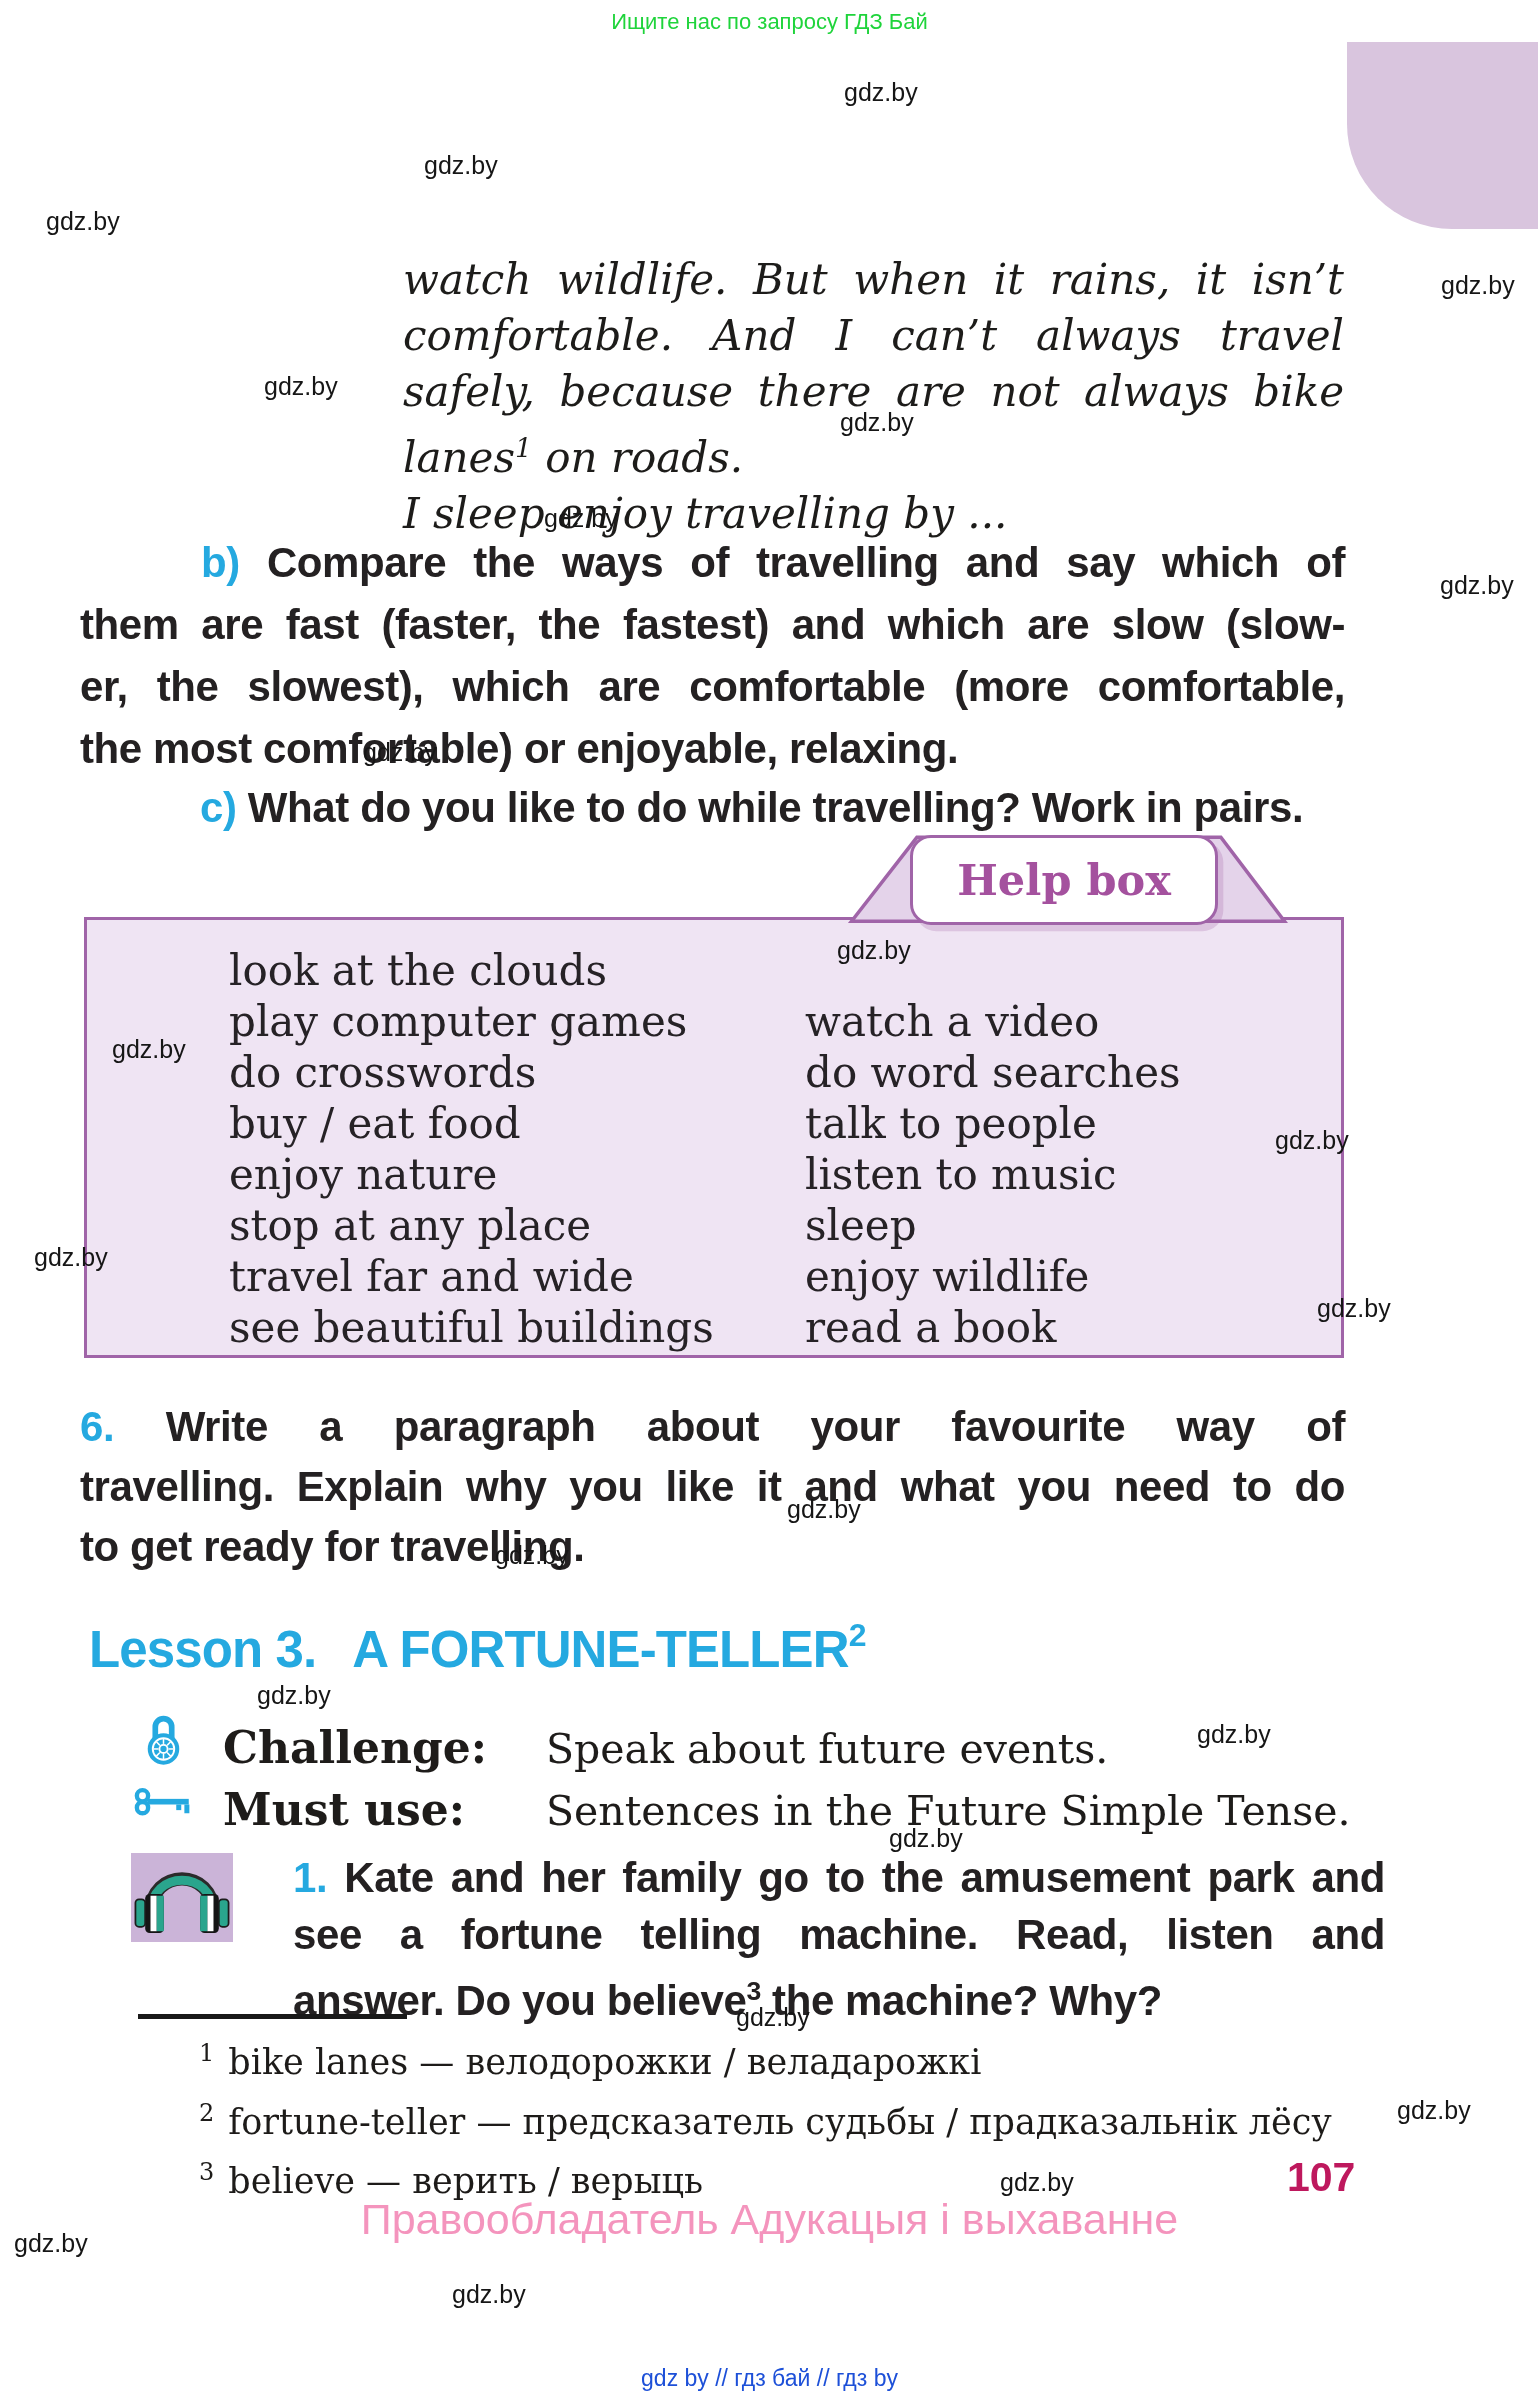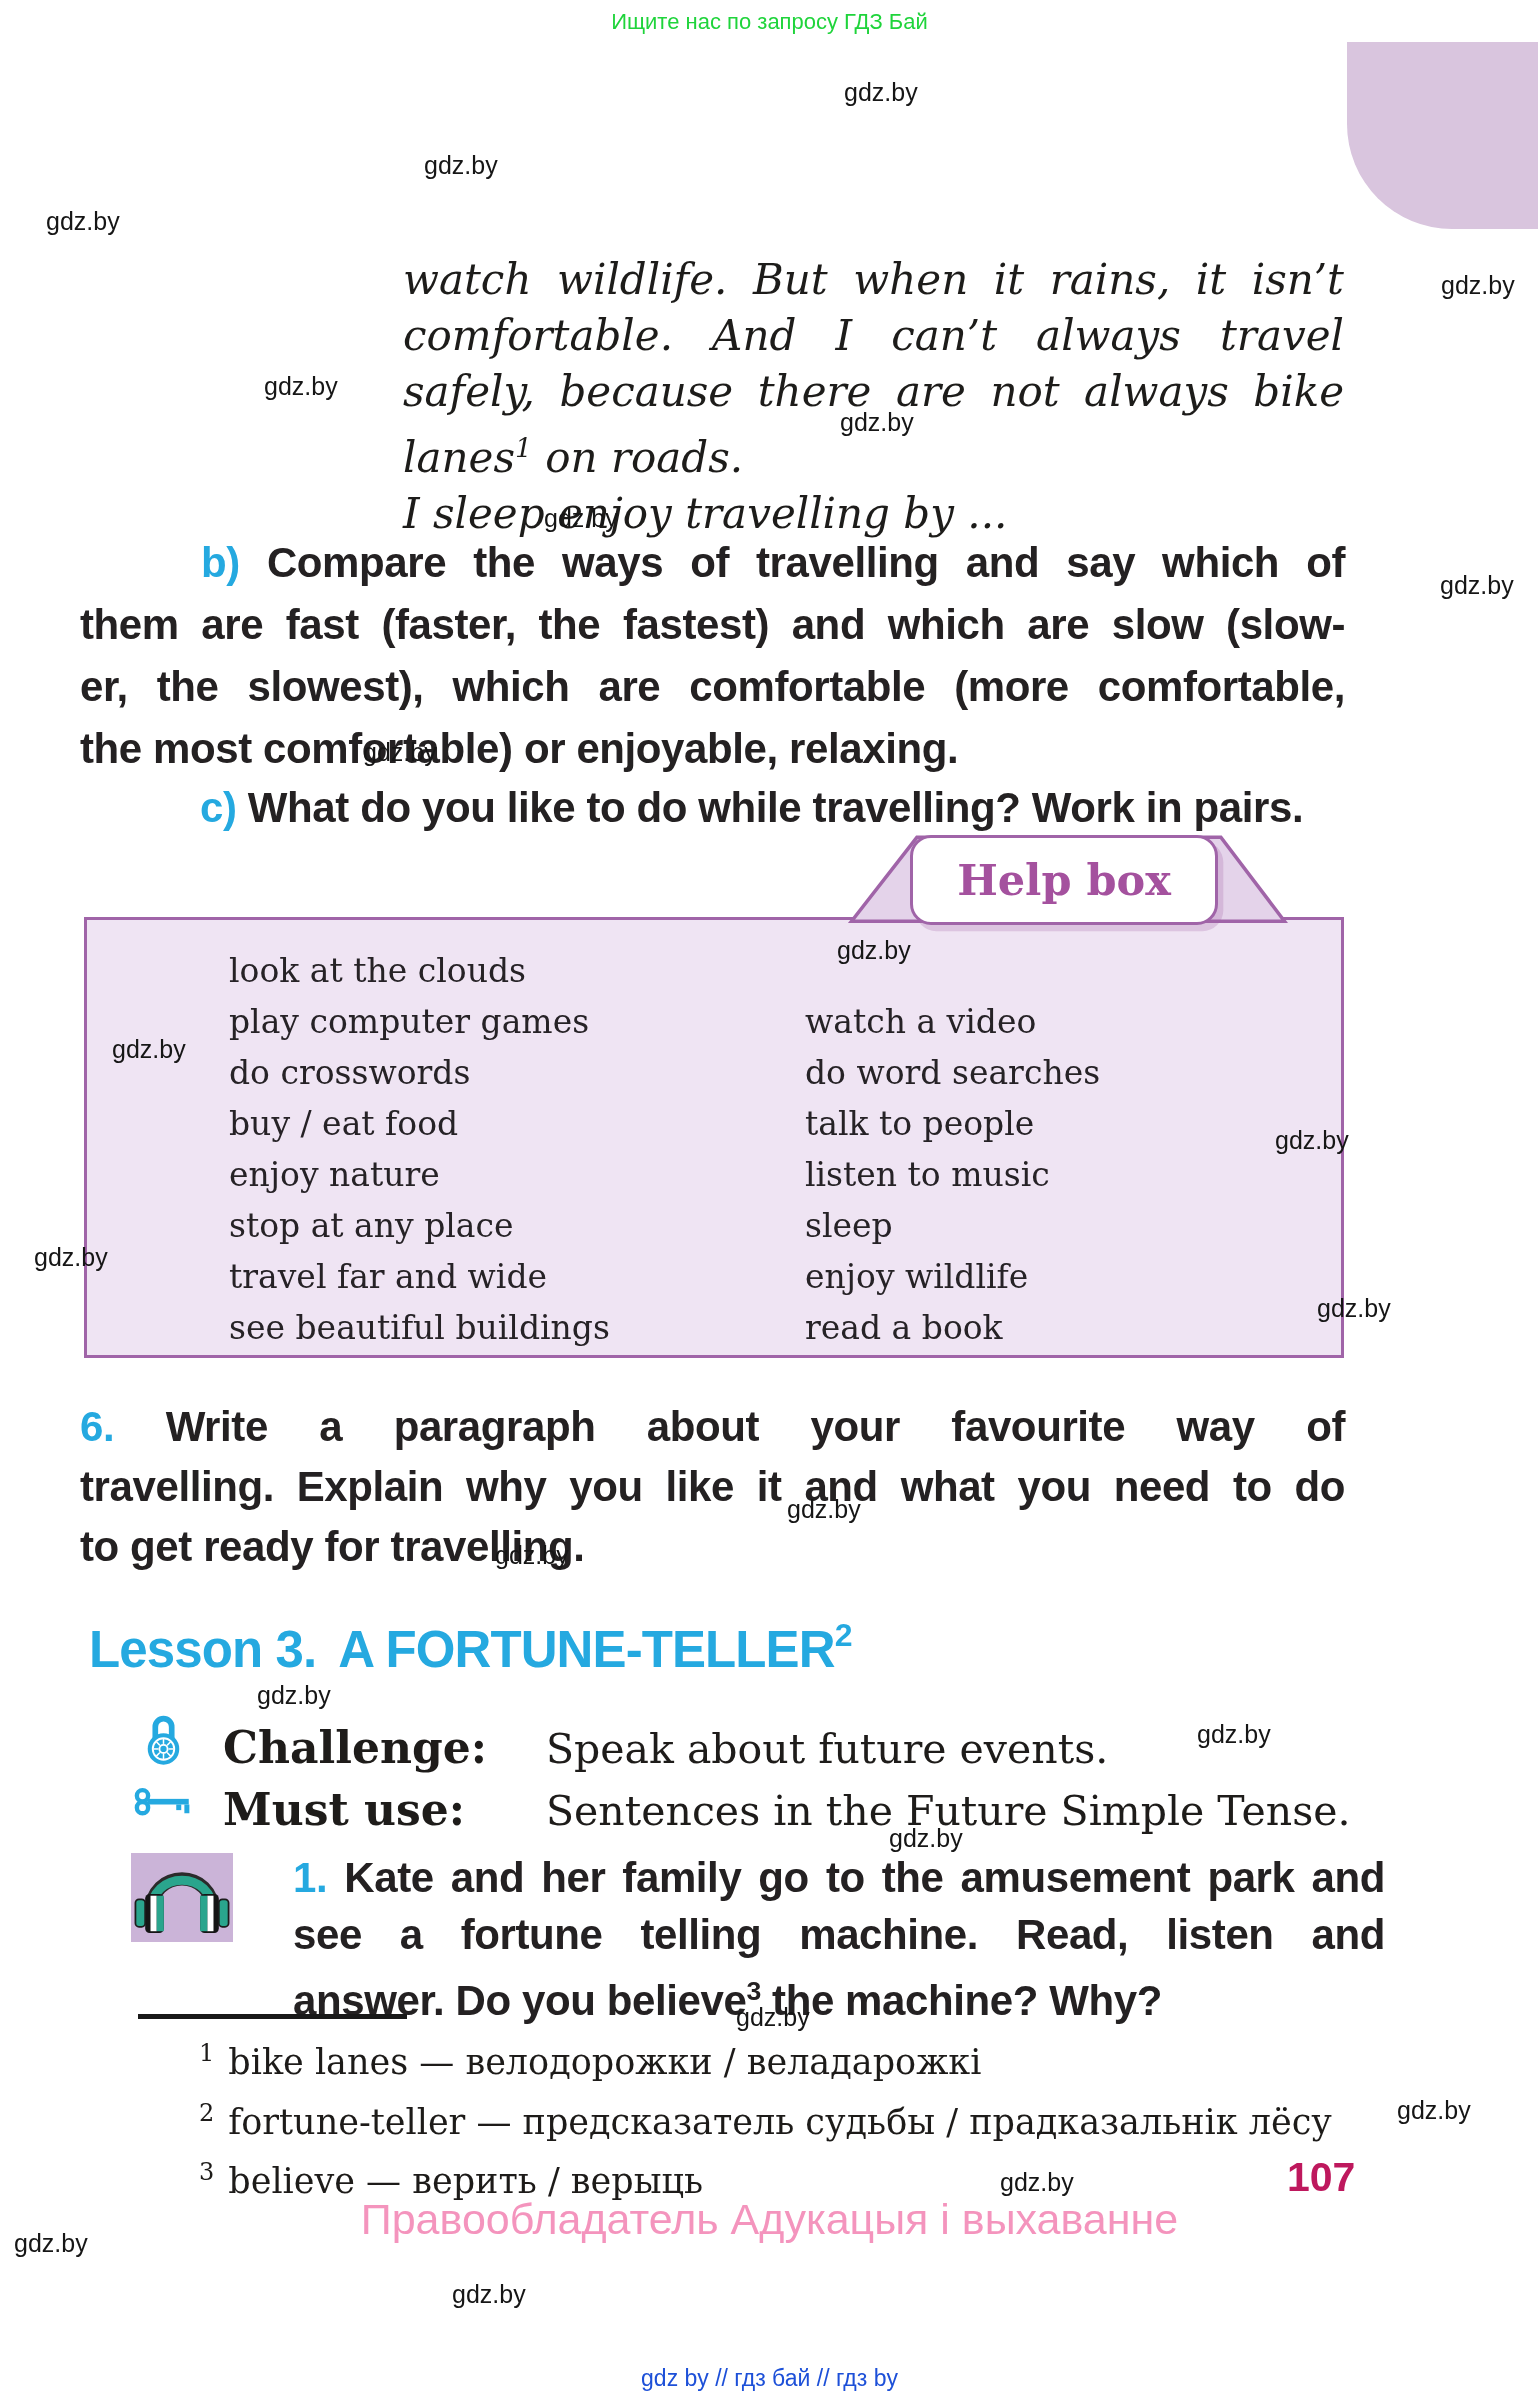--- a/index.html
+++ b/index.html
@@ -41,31 +41,31 @@
   .cline { position:absolute; left:200px; top:784px; font-size:42px; white-space:nowrap; }
 
   .help-banner { position:absolute; left:842px; top:832px; z-index:2; }
   .help-tab { position:absolute; left:910px; top:835px; width:308px; height:90px;
               background:#ffffff; border:3.5px solid #a064a8; border-radius:21px; z-index:3;
               box-shadow:5.3px 6.2px 0 rgba(164,100,168,.25);
               display:flex; align-items:center; justify-content:center;
               font-weight:700; font-size:43px; color:#a4519e; }
   .help-box { position:absolute; left:84px; top:917px; width:1260px; height:441px;
               background:#efe4f3; border:3.5px solid #a064a8; z-index:1; }
-  .hb-col { position:absolute; font-size:33px; line-height:51px; color:#262226; }
+  .hb-col { position:absolute; font-size:42px; line-height:51px; color:#262226; }
   .hb-left { left:142px; top:25px; }
   .hb-right { left:718px; top:25px; }
   .hb-col div { height:51px; white-space:nowrap; }
 
   .sec6 { position:absolute; left:80px; top:1397px; width:1265px;
           font-size:42px; line-height:60px; }
 
   .lesson { position:absolute; left:89px; top:1620px; font-family:"Liberation Sans",sans-serif;
             font-weight:700; font-size:51px; color:#25a9e0; letter-spacing:-0.9px; white-space:nowrap; }
-  .lesson .ttl { margin-left:22px; }
+  .lesson .ttl { margin-left:36px; }
   .lesson sup { font-size:32px; position:relative; top:-3.5px; }
 
   .chrow { position:absolute; left:223px; color:#1e1c1a; white-space:nowrap; }
   .chrow.r1 { top:1722px; }
   .chrow.r2 { top:1784px; }
   .row-label { display:inline-block; width:277px; font-weight:700; font-size:44px; }
   .row-value { font-size:41px;margin-left:46px; }
 
   .icon-lock { position:absolute; left:144px; top:1713px; }
   .icon-key  { position:absolute; left:133px; top:1787px; }

